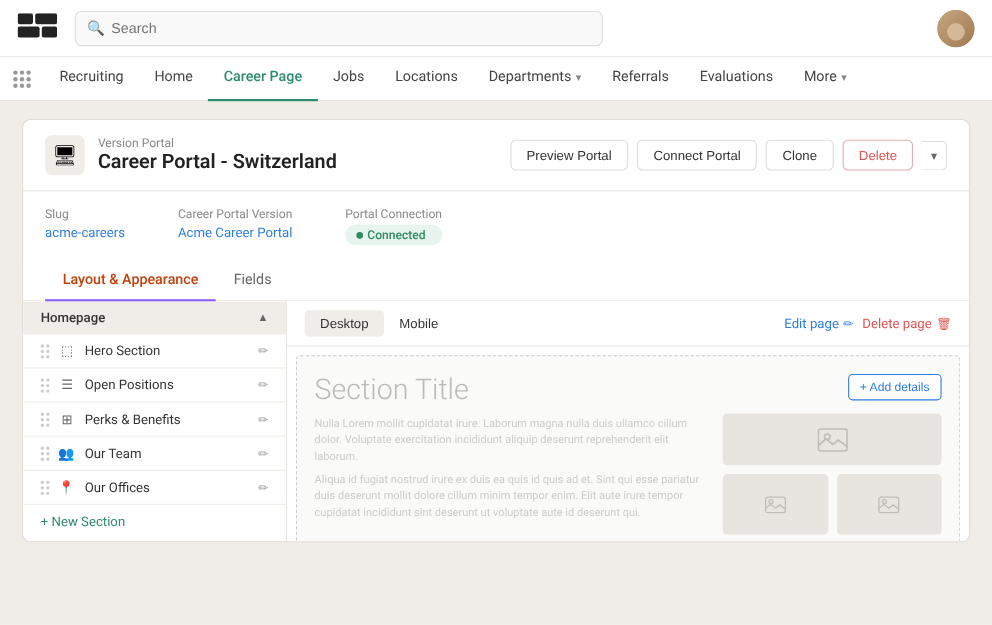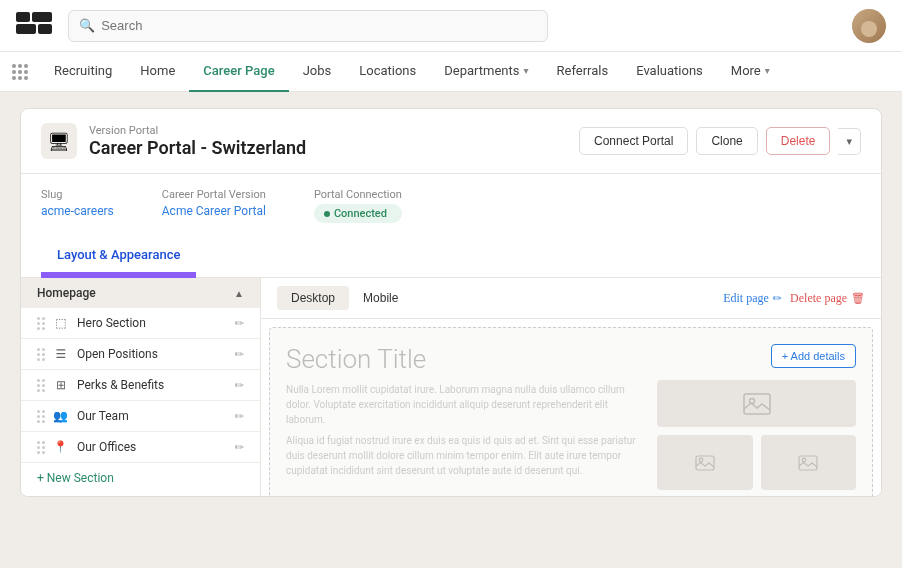--- a/index.html
+++ b/index.html
@@ -215,23 +215,23 @@
     }
     .tab {
       padding: 10px 16px;
       font-size: 13px;
       color: #666;
       cursor: pointer;
       border-bottom: 2px solid transparent;
       margin-bottom: -1px;
     }
     .tab.active {
-      color: #1d4ed8;
+      color: #c2410c;
       font-weight: 500;
-      border-bottom: 6px solid #8b5cf6;
+      border-bottom: 2px solid #8b5cf6;
     }
 
     
     .layout-content {
       display: flex;
       height: 218px;
       background: #fff;
       border-top: none;
     }
 
@@ -300,21 +300,20 @@
       color: #333;
       cursor: pointer;
       border-radius: 4px;
     }
     .view-btn.active { background: #f0ede8; }
     .preview-actions {
       margin-left: auto;
       display: flex;
       align-items: flex-end;
       gap: 8px;
-      font-family: Liberation Serif, serif;
     }
     .action-link {
       font-size: 12px;
       color: #2e7de0;
       cursor: pointer;
       display: flex;
       align-items: center;
       gap: 4px;
     }
     .action-link-danger { color: #e05252; }
@@ -433,20 +432,21 @@
 
     <div class="portal-header">
       <div class="portal-title-area">
         <div class="monitor-icon">🖥</div>
         <div>
           <div class="portal-label">Version Portal</div>
           <div class="portal-name">Career Portal - Switzerland</div>
         </div>
       </div>
       <div class="portal-actions">
+        <button class="btn">Preview Portal</button>
         <button class="btn">Connect Portal</button>
         <button class="btn">Clone</button>
         <button class="btn btn-danger">Delete</button>
         <button class="btn-dropdown">▾</button>
       </div>
     </div>
 
     <div class="portal-meta">
       <div class="meta-item">
         <span class="meta-label">Slug</span>
@@ -460,20 +460,21 @@
         <span class="meta-label">Portal Connection</span>
         <span class="badge-connected">
           <span class="badge-dot"></span>
           <span>Connected</span>
         </span>
       </div>
     </div>
 
     <div class="tabs-row">
       <div class="tab active">Layout &amp; Appearance</div>
+      <div class="tab">Fields</div>
     </div>
 
     <div class="layout-content">
 
       <div class="sidebar">
         <div class="sidebar-section">
           <span>Homepage</span>
           <span class="chevron-icon">▲</span>
         </div>
 

